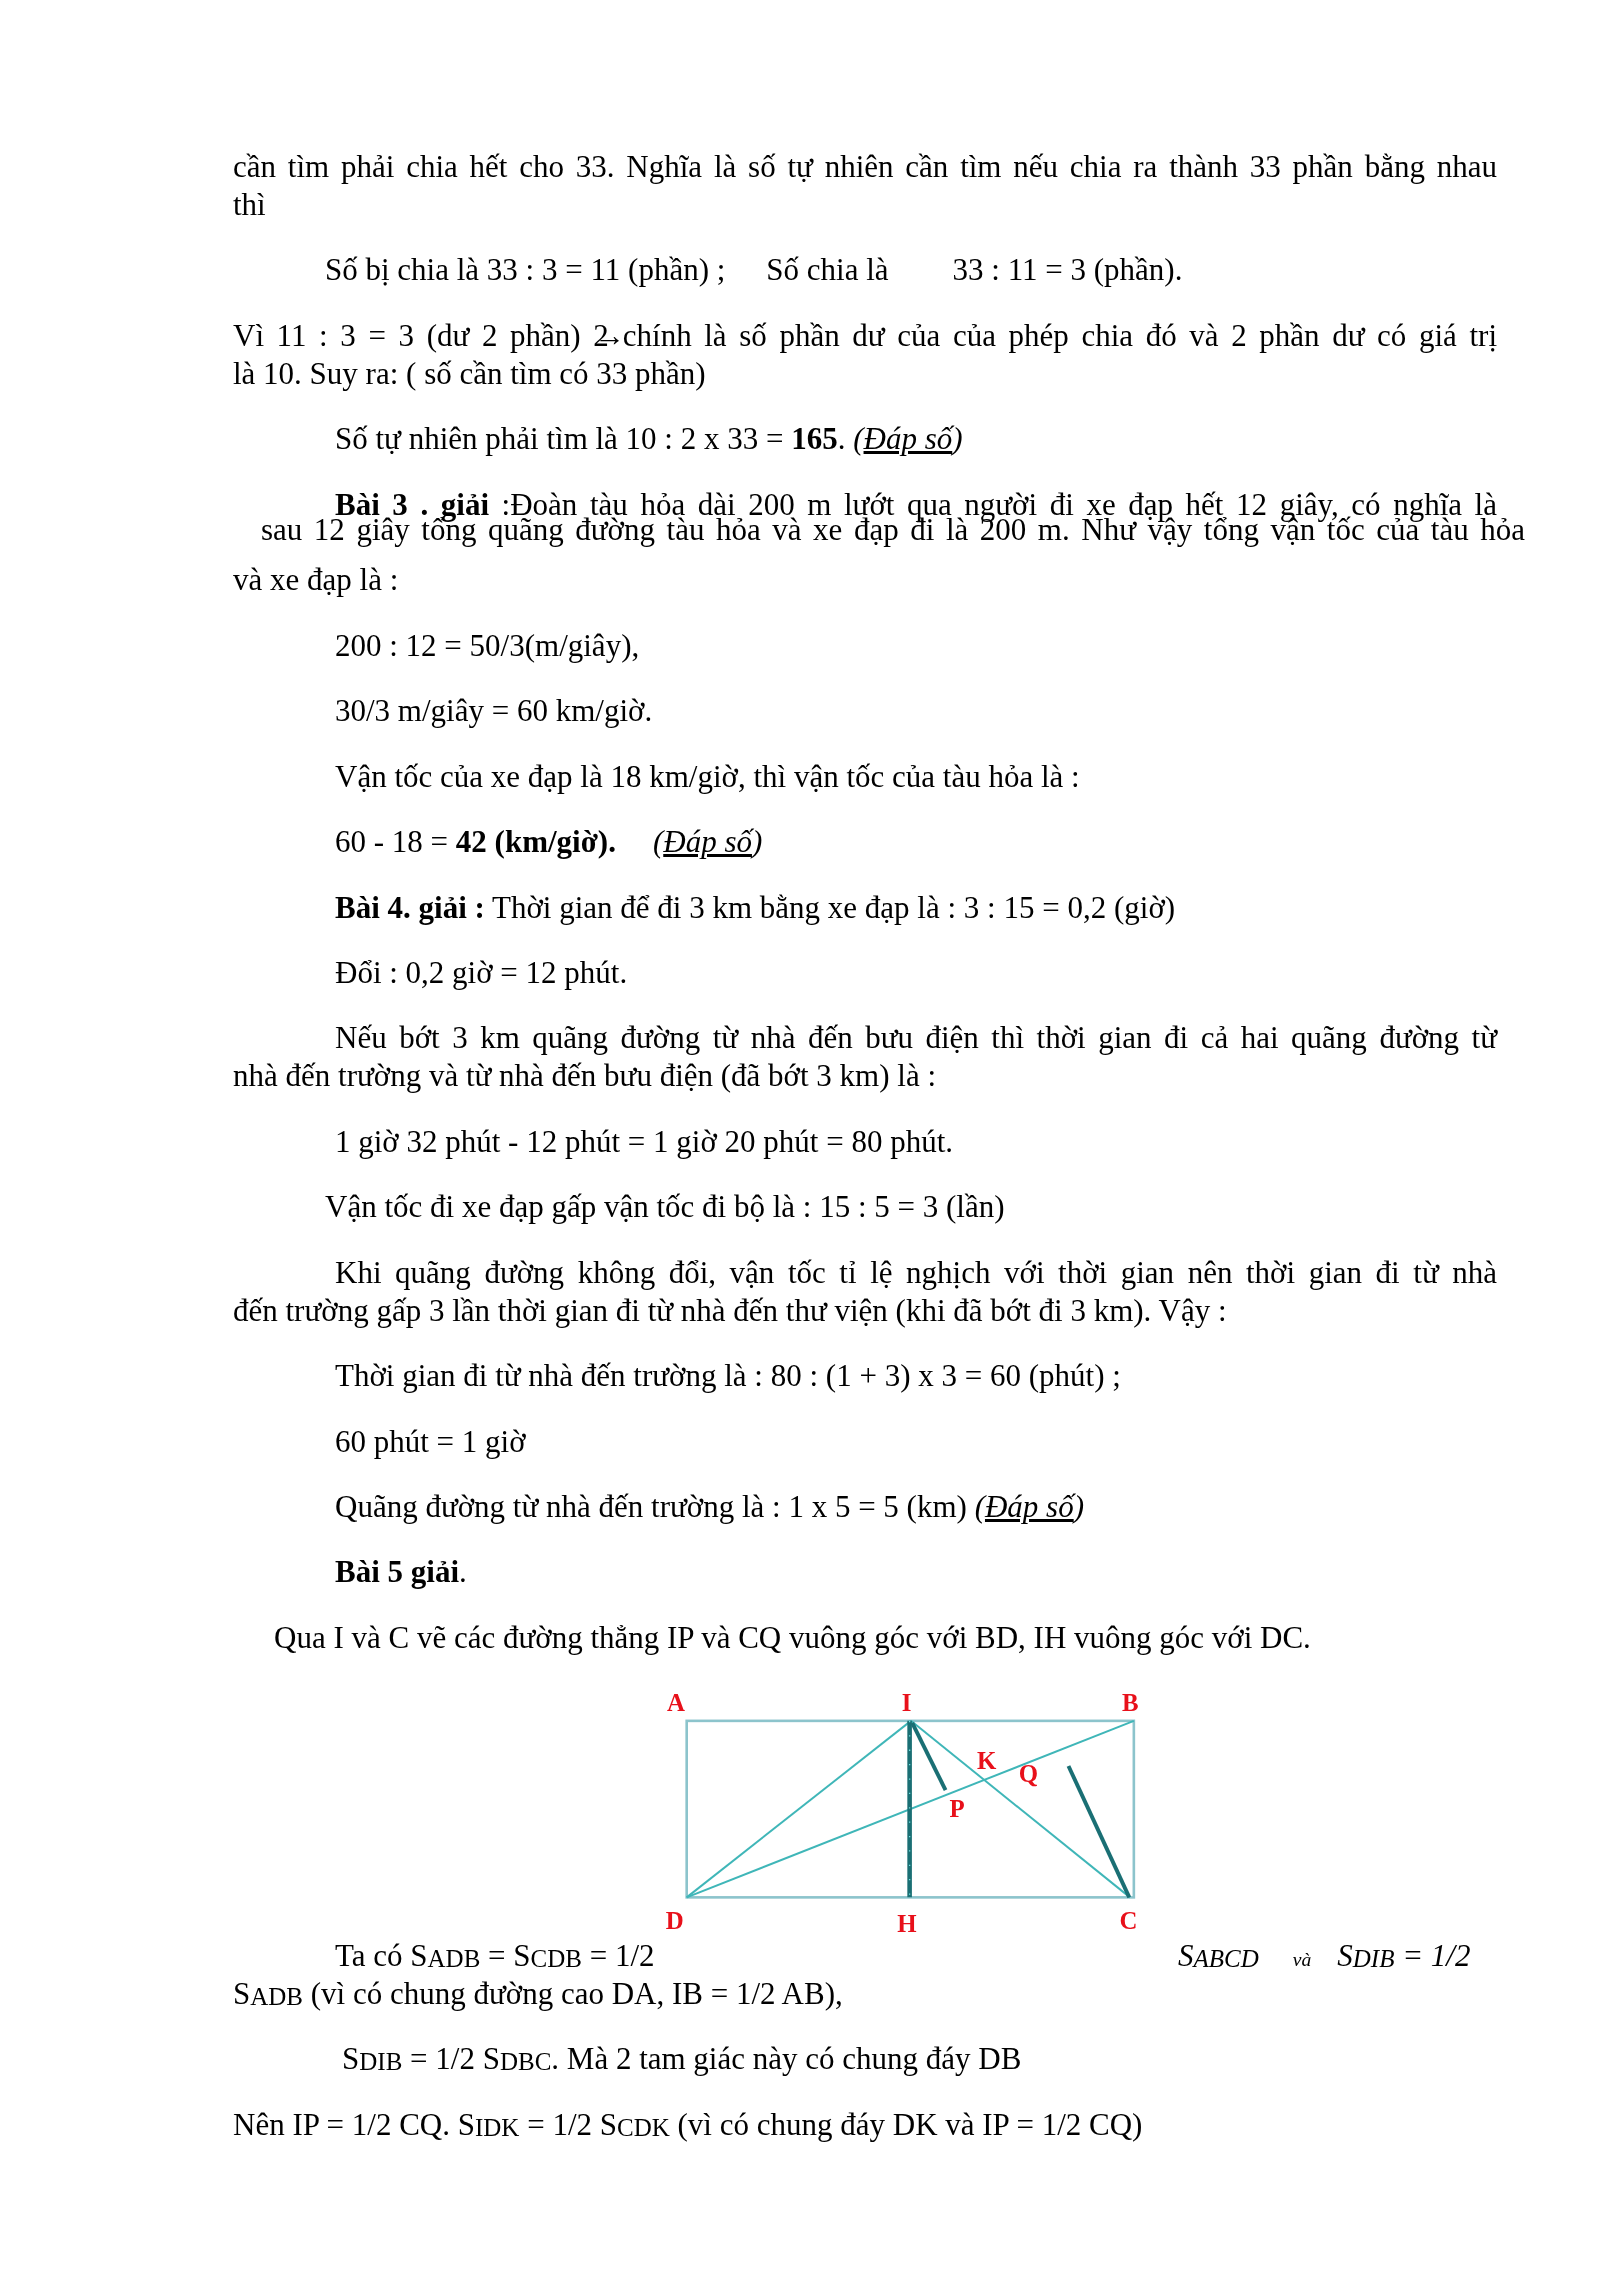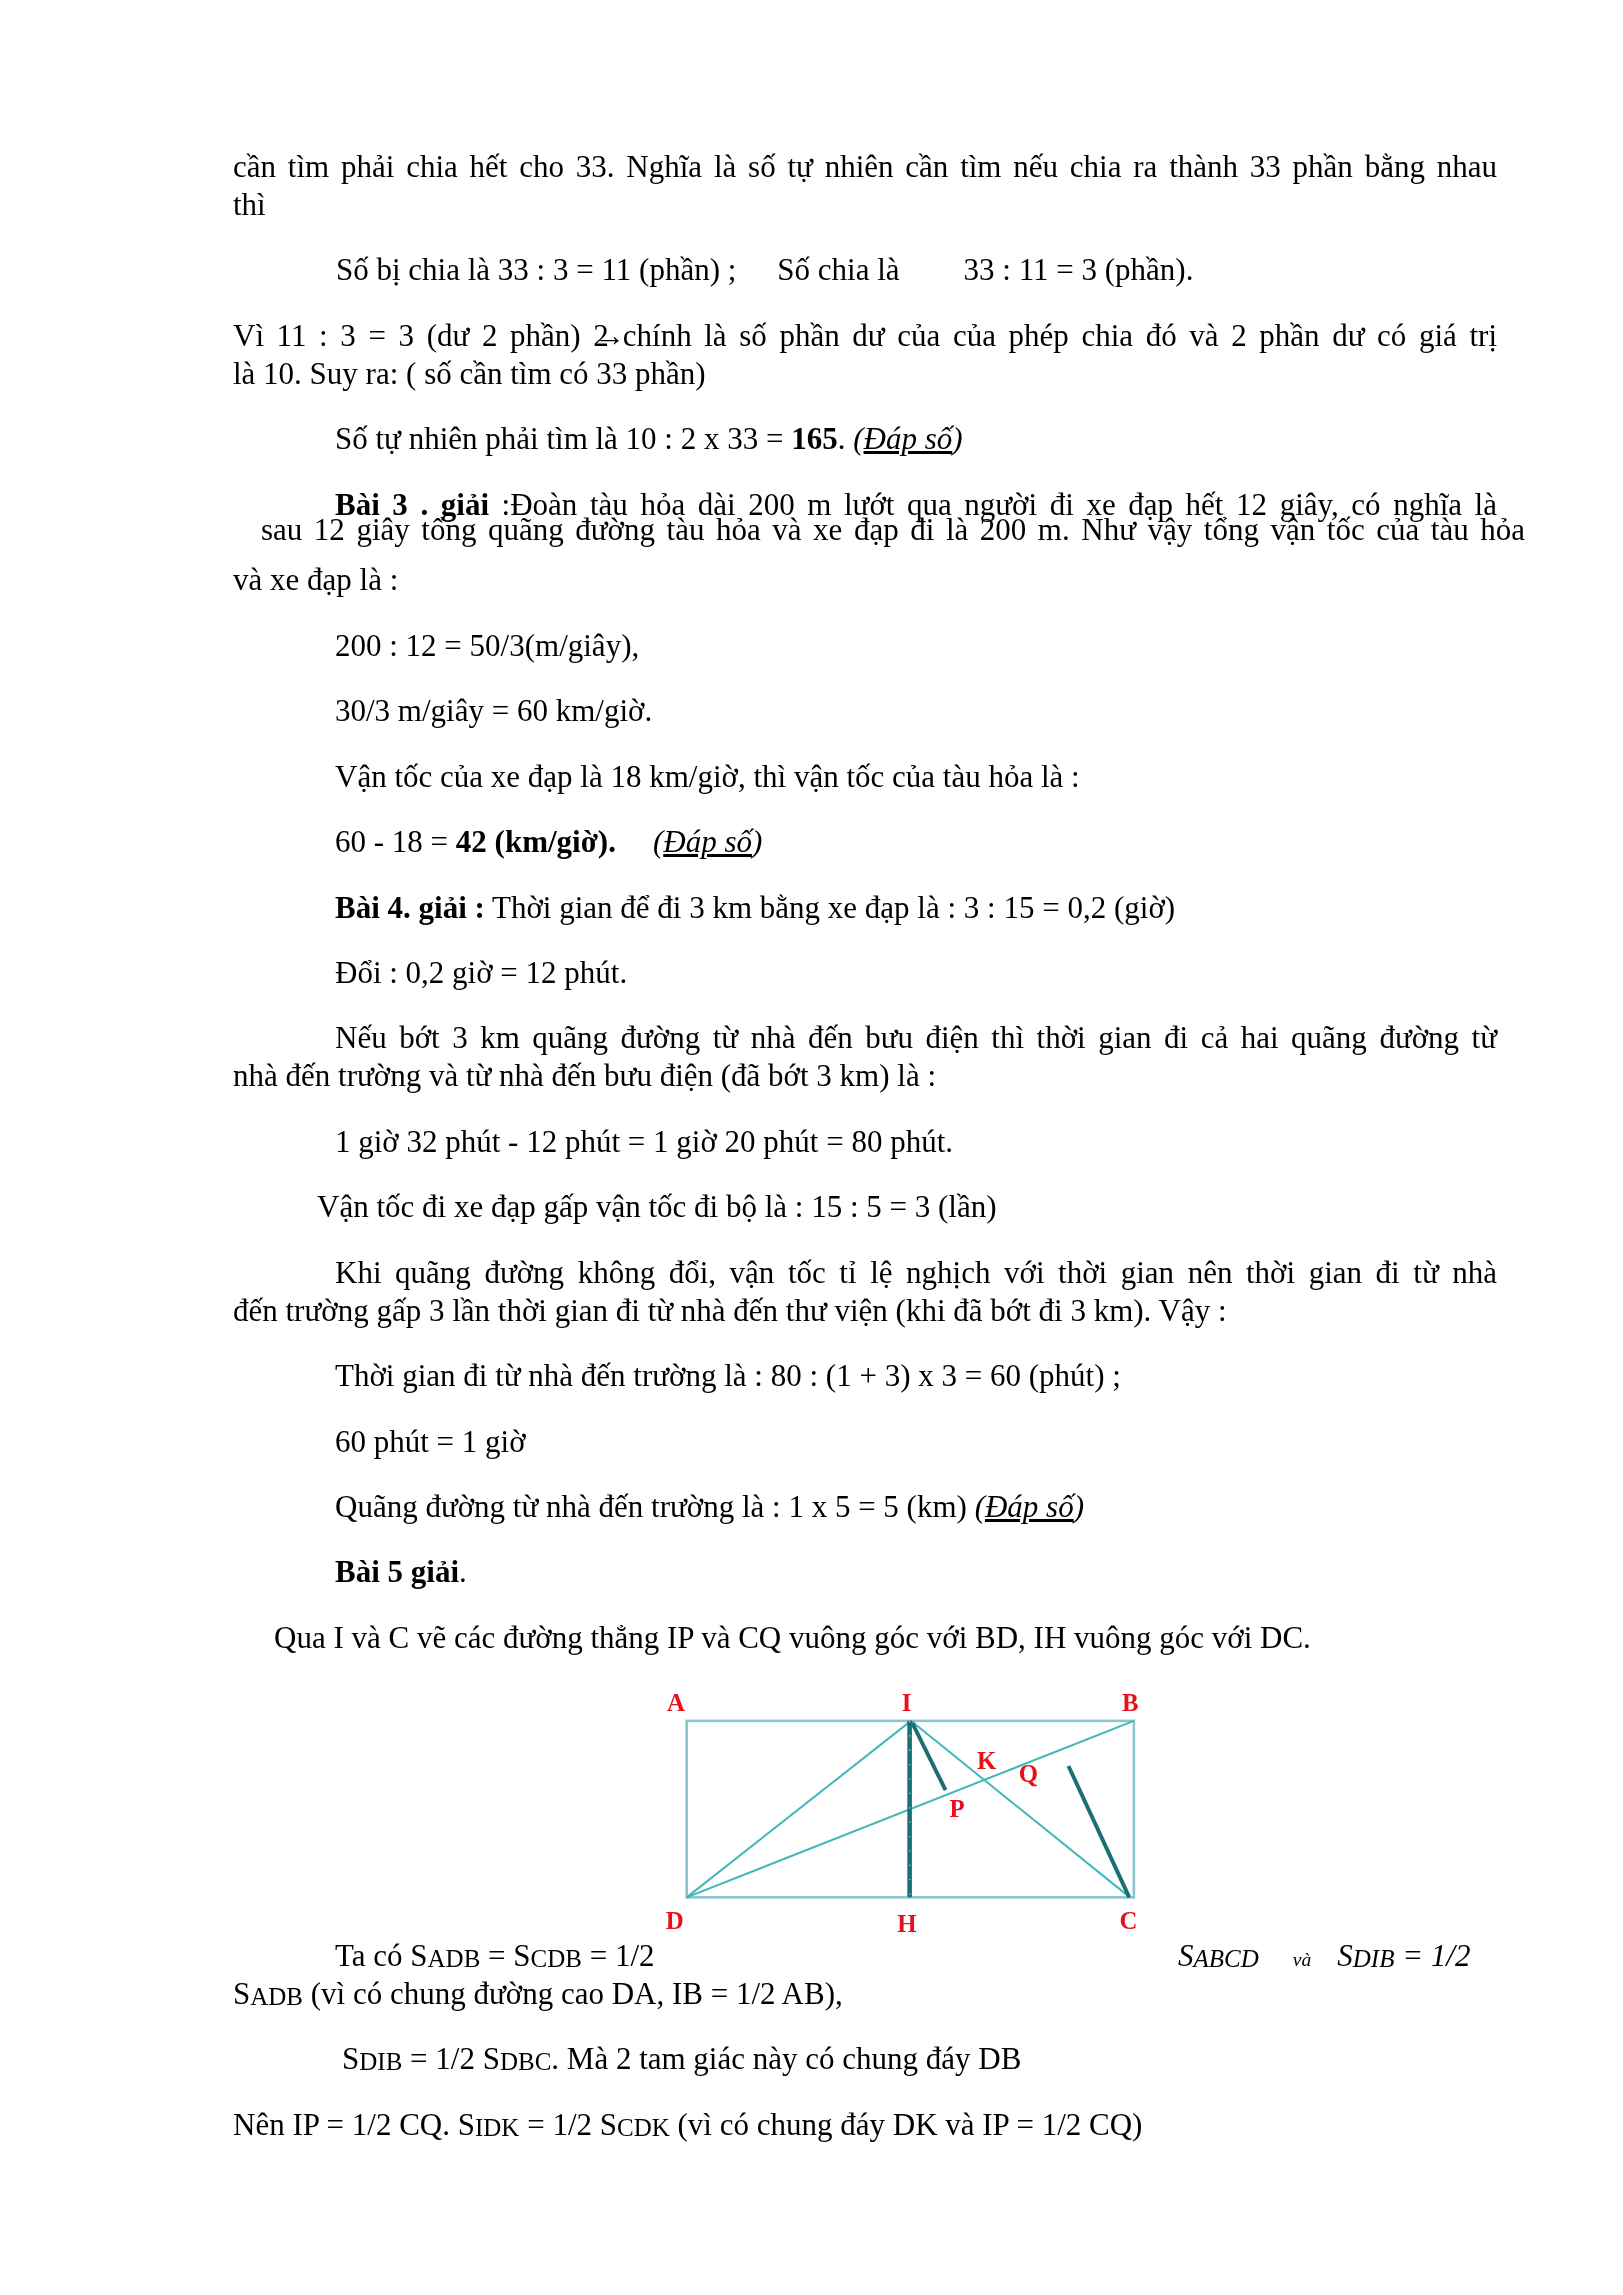--- a/index.html
+++ b/index.html
@@ -17,41 +17,41 @@
   svg text { font-family: "Liberation Serif", "DejaVu Serif", serif; font-weight: bold; }
 </style>
 </head>
 <body>
 
 <div class="page">
 
   <div class="ln just" style="top:148px;">cần tìm phải chia hết cho 33. Nghĩa là số tự nhiên cần tìm nếu chia ra thành 33 phần bằng nhau</div>
   <div class="ln" style="top:186px; left:233px;">thì</div>
 
-  <div class="ln" style="top:251px; left:336px;"><span>Số bị chia là   33 : 3 = 11 (phần) ;</span><span style="display:inline-block;width:41px"></span><span>Số chia là</span><span style="display:inline-block;width:64px"></span><span>33 : 11 = 3 (phần).</span></div>
+  <div class="ln" style="top:251px; left:325px;"><span>Số bị chia là   33 : 3 = 11 (phần) ;</span><span style="display:inline-block;width:41px"></span><span>Số chia là</span><span style="display:inline-block;width:64px"></span><span>33 : 11 = 3 (phần).</span></div>
 
   <div class="ln just" style="top:317px;"><span>Vì 11 : 3 = 3 (dư 2 phần)     2</span><span class="arrow">→</span><span>chính là số phần dư của của phép chia đó và 2 phần dư có giá trị</span></div>
   <div class="ln" style="top:355px; left:233px;">là 10. Suy ra: ( số cần tìm có 33 phần)</div>
 
   <div class="ln" style="top:420px; left:335px;"><span>Số tự nhiên phải tìm là      10 : 2 x 33 = </span><span class="b">165</span><span>.   </span><span class="ans">(<u>Đáp số</u>)</span></div>
 
   <div class="ln" style="top:486px; left:335px; width:1162px; text-align:justify; text-align-last:justify;"><span class="b">Bài 3 . giải</span><span> :Đoàn tàu hỏa dài 200 m lướt qua người đi xe đạp hết 12 giây, có nghĩa là</span></div>
   <div class="ln just" style="top:511px;margin-left:28px;">sau 12 giây tổng quãng đường tàu hỏa và xe đạp đi là 200 m. Như vậy tổng vận tốc của tàu hỏa</div>
   <div class="ln" style="top:561px; left:233px;">và xe đạp là :</div>
   <div class="ln" style="top:627px; left:335px;">200 : 12 = 50/3(m/giây),</div>
   <div class="ln" style="top:692px; left:335px;">30/3 m/giây = 60 km/giờ.</div>
   <div class="ln" style="top:758px; left:335px;">Vận tốc của xe đạp là 18 km/giờ, thì vận tốc của tàu hỏa là :</div>
   <div class="ln" style="top:823px; left:335px;"><span>60 - 18 = </span><span class="b">42 (km/giờ).</span><span style="display:inline-block;width:37px"></span><span class="ans">(<u>Đáp số</u>)</span></div>
 
   <div class="ln" style="top:889px; left:335px;"><span class="b">Bài 4.  giải :</span><span> Thời gian để đi 3 km bằng xe đạp là : 3 : 15 = 0,2 (giờ)</span></div>
   <div class="ln" style="top:954px; left:335px;">Đổi : 0,2 giờ = 12 phút.</div>
   <div class="ln" style="top:1019px; left:335px; width:1162px; text-align:justify; text-align-last:justify;">Nếu bớt 3 km quãng đường từ nhà đến bưu điện thì thời gian đi cả hai quãng đường từ</div>
   <div class="ln" style="top:1057px; left:233px;">nhà đến trường và từ nhà đến bưu điện (đã bớt 3 km) là :</div>
   <div class="ln" style="top:1123px; left:335px;">1 giờ 32 phút - 12 phút = 1 giờ 20 phút = 80 phút.</div>
-  <div class="ln" style="top:1188px; left:317px;">Vận tốc đi xe đạp gấp vận tốc đi bộ là : 15 : 5 = 3 (lần)</div>
+  <div class="ln" style="top:1188px; left:325px;">Vận tốc đi xe đạp gấp vận tốc đi bộ là : 15 : 5 = 3 (lần)</div>
   <div class="ln" style="top:1254px; left:335px; width:1162px; text-align:justify; text-align-last:justify;">Khi quãng đường không đổi, vận tốc tỉ lệ nghịch với thời gian nên thời gian đi từ nhà</div>
   <div class="ln" style="top:1292px; left:233px;">đến trường gấp 3 lần thời gian đi từ nhà đến thư viện (khi đã bớt đi 3 km). Vậy :</div>
   <div class="ln" style="top:1357px; left:335px;">Thời gian đi từ nhà đến trường là : 80 : (1 + 3) x 3 = 60 (phút) ;</div>
   <div class="ln" style="top:1423px; left:335px;">60 phút = 1 giờ</div>
   <div class="ln" style="top:1488px; left:335px;"><span>Quãng đường từ nhà đến trường là : 1 x 5 = 5 (km) </span><span class="ans">(<u>Đáp số</u>)</span></div>
 
   <div class="ln" style="top:1553px; left:335px;"><span class="b">Bài 5  giải</span><span>.</span></div>
   <div class="ln" style="top:1619px; left:274px;">Qua I và C vẽ các đường thẳng IP và CQ vuông góc với BD, IH vuông góc với DC.</div>
 
   <svg style="position:absolute; left:654px; top:1669px;" width="523" height="275" viewBox="0 0 800 420">

